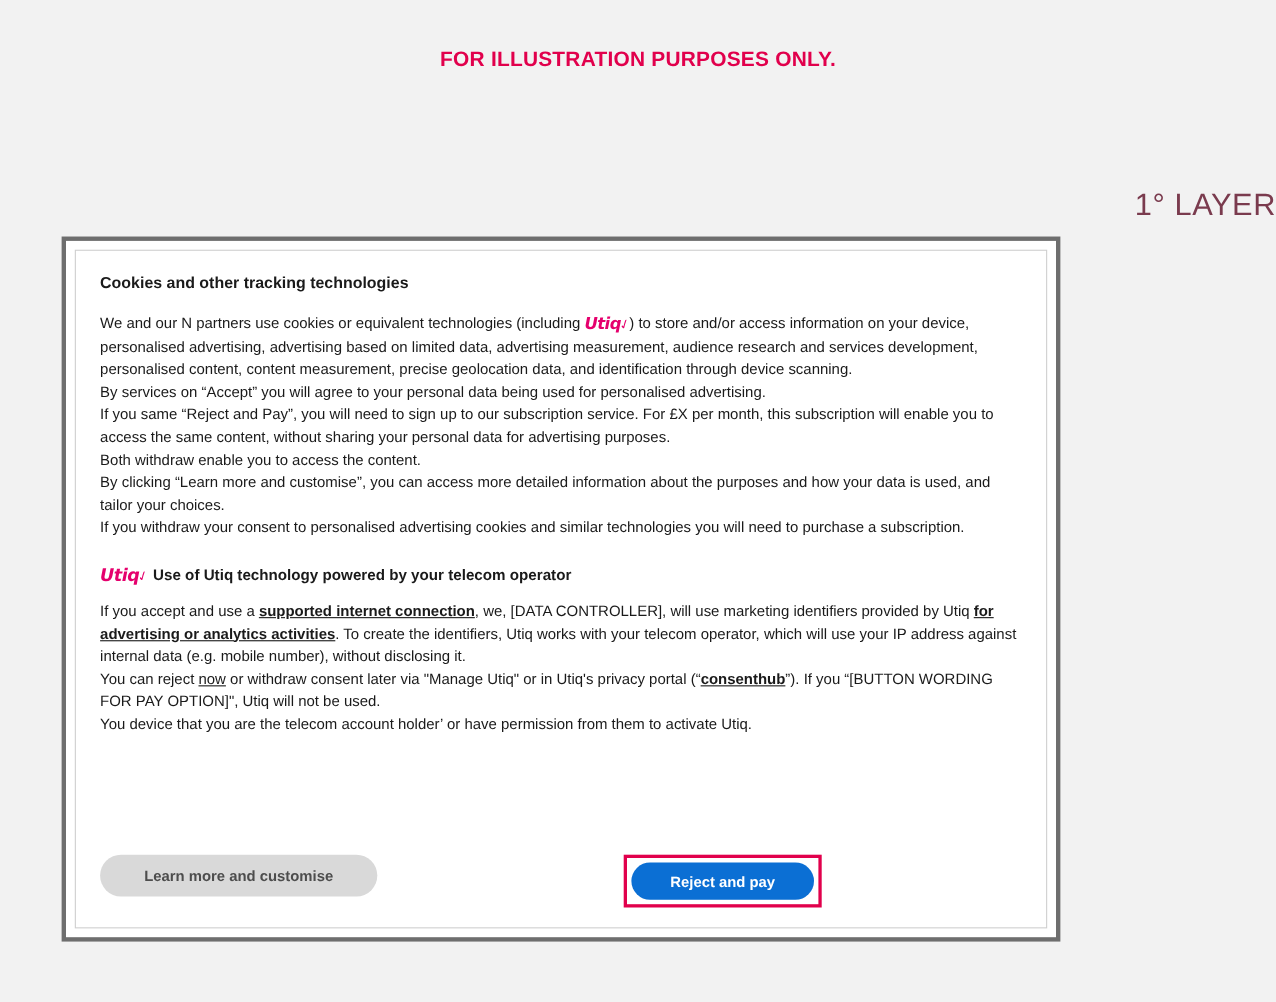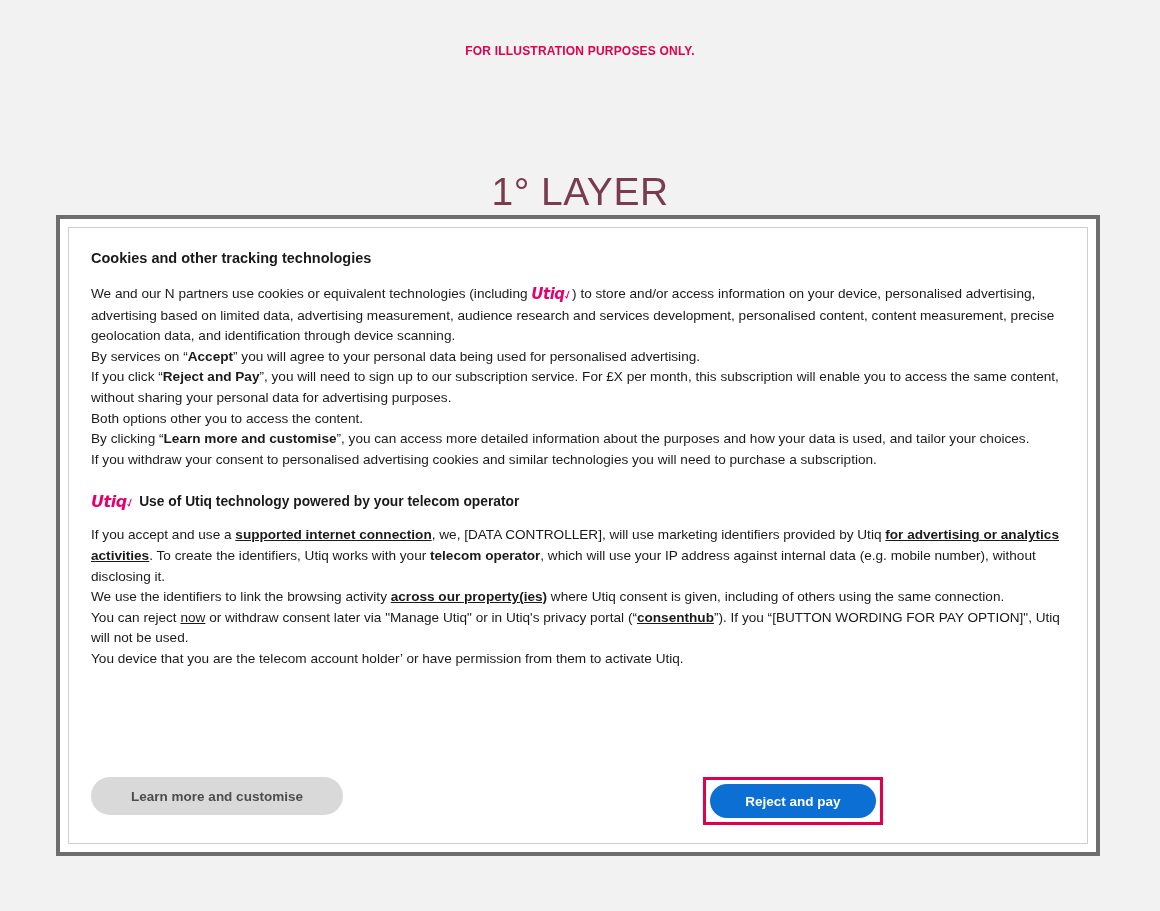--- a/index.html
+++ b/index.html
@@ -20,40 +20,40 @@
     height: 911px;
     background: #f2f2f2;
   }
   .illustration-banner {
     position: absolute;
     top: 44px;
     left: 0;
     width: 1160px;
     text-align: center;
     color: #e1004c;
-    font-size: 12px;
+    font-size: 19px;
     font-weight: bold;
     letter-spacing: 0.2px;
   }
   .layer-title {
     position: absolute;
     top: 170px;
     left: 0;
     width: 1160px;
-    text-align: center;
+    text-align: right;
     color: #7a3b4e;
-    font-size: 39px;
+    font-size: 28px;
     font-weight: normal;
     letter-spacing: 0.5px;
   }
   .banner-outer {
     position: absolute;
     left: 56px;
     top: 215px;
-    width: 1044px;
+    width: 908px;
     height: 641px;
     background: #ffffff;
     border: 4px solid #6e6e6e;
     box-sizing: border-box;
   }
   .banner-inner {
     position: absolute;
     left: 8px;
     top: 8px;
     right: 8px;
@@ -101,21 +101,21 @@
   .section-heading {
     font-size: 13.8px;
     font-weight: bold;
     color: #1a1a1a;
     margin-bottom: 14px;
   }
   .section-heading .utiq-logo {
     margin-right: 5px;
     font-size: 16px;
   }
-  b { font-weight: bold; margin-top: 30px; }
+  b { font-weight: normal; margin-top: 30px; }
   u { text-decoration: underline; margin-top: 15px; }
   .bu { font-weight: bold; text-decoration: underline; }
   .buttons-row {
     position: absolute;
     left: 22px;
     right: 22px;
     bottom: 18px;
     height: 48px;
   }
   .btn-learn {
@@ -168,37 +168,36 @@
   <div class="banner-outer">
     <div class="banner-inner">
 
       <div class="banner-heading">Cookies and other tracking technologies</div>
 
       <div class="body-text">
         <p><span>We and our N partners use cookies or equivalent technologies (including </span><span class="utiq-logo"><span>Utiq</span><span class="tick">✓</span></span><span>) to store and/or access information on your device, personalised advertising, advertising based on limited data, advertising measurement, audience research and services development, personalised content, content measurement, precise geolocation data, and identification through device scanning.</span></p>
 
         <p><span>By services on “</span><b>Accept</b><span>” you will agree to your personal data being used for personalised advertising.</span></p>
 
-        <p><span>If you click “</span><b>Reject and Pay</b><span>”, you will need to sign up to our subscription service. For £X per month, this subscription will enable you to access the same content, without sharing your personal data for advertising purposes.</span></p>
-
-        <p>Both options other you to access the content.</p>
+        <p><span>If you same “</span><b>Reject and Pay</b><span>”, you will need to sign up to our subscription service. For £X per month, this subscription will enable you to access the same content, without sharing your personal data for advertising purposes.</span></p>
+
+        <p>Both withdraw enable you to access the content.</p>
 
         <p><span>By clicking “</span><b>Learn more and customise</b><span>”, you can access more detailed information about the purposes and how your data is used, and tailor your choices.</span></p>
 
 
         <p>If you withdraw your consent to personalised advertising cookies and similar technologies you will need to purchase a subscription.</p>
       </div>
 
       <div class="section-two">
         <div class="section-heading"><span class="utiq-logo"><span>Utiq</span><span class="tick">✓</span></span><span>Use of Utiq technology powered by your telecom operator</span></div>
 
         <div class="body-text">
           <p><span>If you accept and use a </span><span class="bu">supported internet connection</span><span>, we, [DATA CONTROLLER], will use marketing identifiers provided by Utiq </span><span class="bu">for advertising or analytics activities</span><span>. To create the identifiers, Utiq works with your </span><b>telecom operator</b><span>, which will use your IP address against internal data (e.g. mobile number), without disclosing it.</span></p>
 
-          <p><span>We use the identifiers to link the browsing activity </span><span class="bu">across our property(ies)</span><span> where Utiq consent is given, including of others using the same connection.</span></p>
 
           <p><span>You can reject </span><u>now</u><span> or withdraw consent later via "Manage Utiq" or in Utiq's privacy portal (“</span><span class="bu">consenthub</span><span>”). If you “[BUTTON WORDING FOR PAY OPTION]", Utiq will not be used.</span></p>
 
           <p>You device that you are the telecom account holder’ or have permission from them to activate Utiq.</p>
 
         </div>
       </div>
 
       <div class="buttons-row">
         <button class="btn-learn">Learn more and customise</button>

